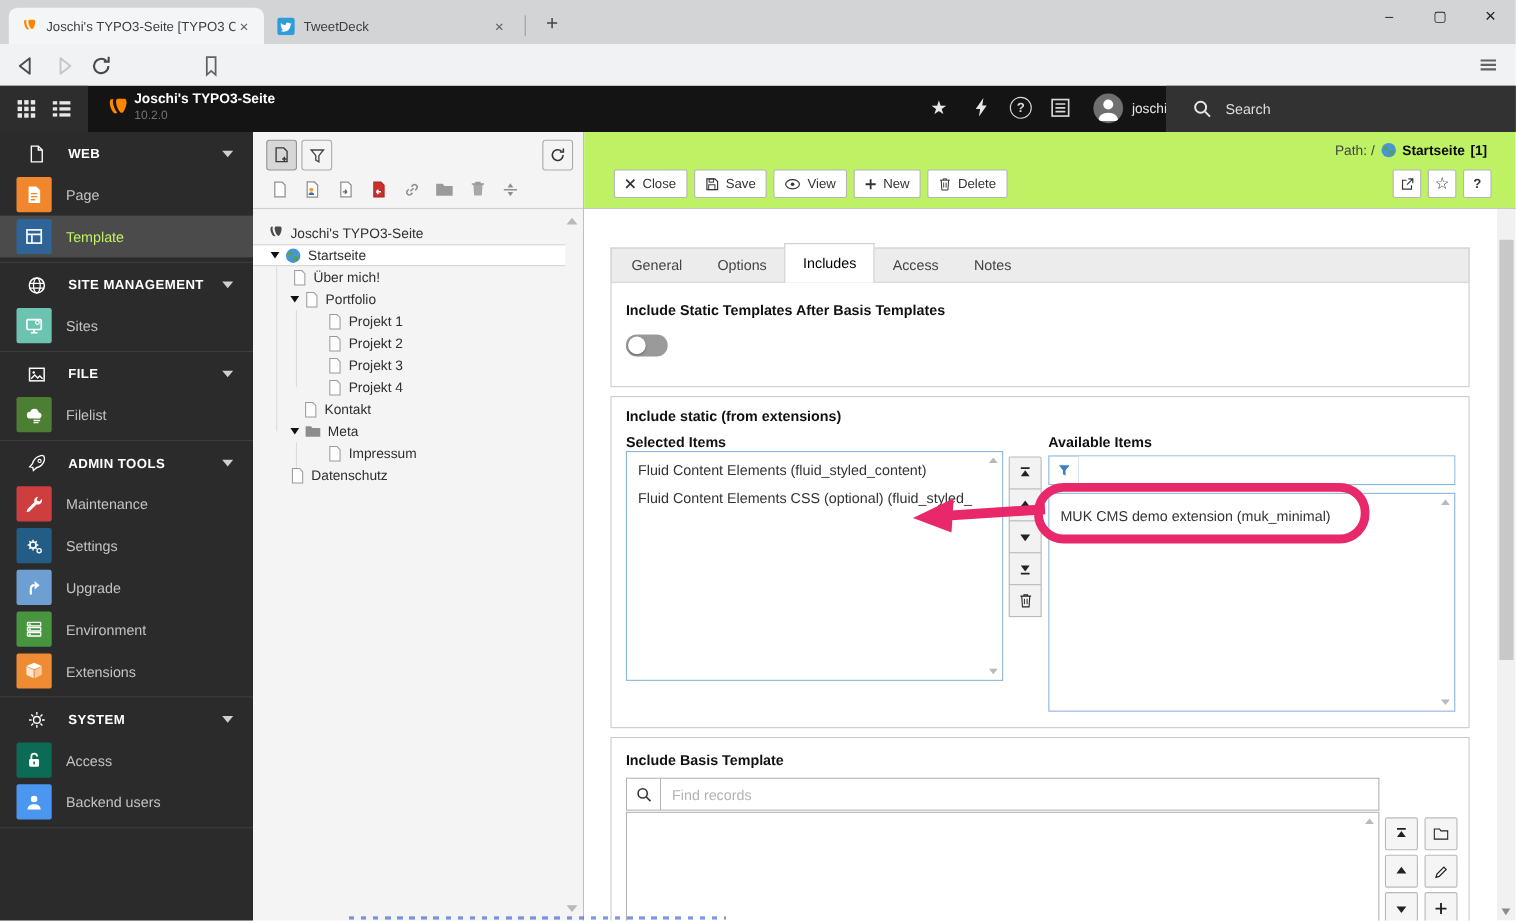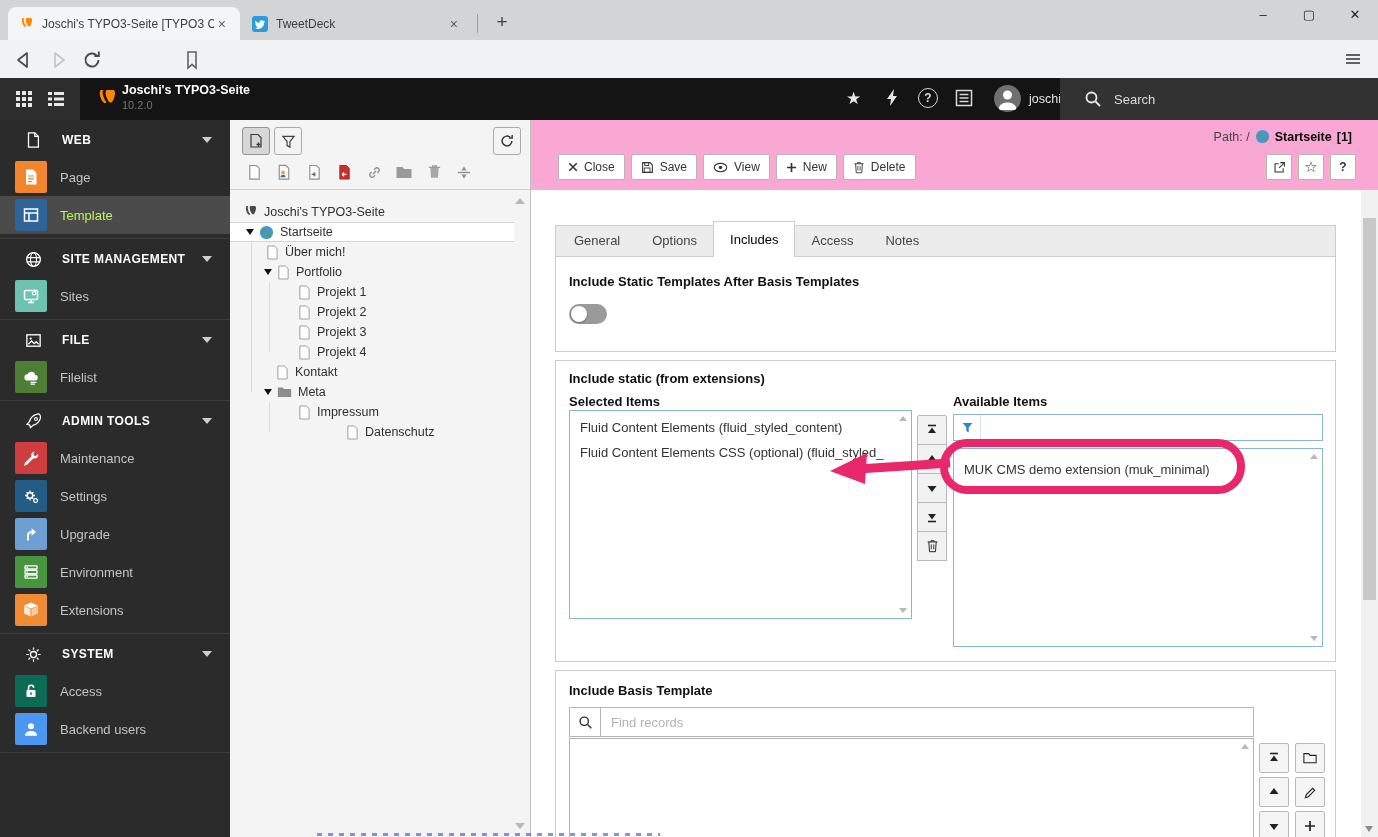--- a/index.html
+++ b/index.html
@@ -66,21 +66,21 @@
   .trow { height:20px; display:flex; align-items:center; font-size:12.5px; color:#2f2f2f; position:relative; white-space:nowrap; }
   .trow.selected { background:#fff; border-top:1px solid #d4d4d4; border-bottom:1px solid #d4d4d4; }
   .tlabel { margin-left:6px; }
   .ttoggle { width:0; height:0; border-left:4.5px solid transparent; border-right:4.5px solid transparent; border-top:6px solid #111; margin-right:5px; flex:0 0 auto; }
   .tguide { position:absolute; width:1px; background:#dcdcdc; }
   .pt-scroll-up { position:absolute; right:5px; top:78px; width:0; height:0; border-left:5px solid transparent; border-right:5px solid transparent; border-bottom:6px solid #b9b9b9; }
   .pt-scroll-dn { position:absolute; right:5px; bottom:8px; width:0; height:0; border-left:5px solid transparent; border-right:5px solid transparent; border-top:6px solid #b9b9b9; }
 
   
   .content { position:absolute; left:531px; top:120px; width:847px; height:717px; background:#fff; overflow:hidden; }
-  .docheader { position:absolute; left:0; top:0; width:100%; height:70px; background:#f9a8d4; border-bottom:1px solid #c6c6c6; }
+  .docheader { position:absolute; left:0; top:0; width:100%; height:70px; background:#bef264; border-bottom:1px solid #c6c6c6; }
   .path { position:absolute; top:9px; right:26px; display:flex; align-items:center; gap:5px; font-size:12.5px; color:#444; }
   .path b { color:#0a0a0a; }
   .dh-left { position:absolute; left:27px; top:34px; display:flex; gap:6px; }
   .btn { background:#fff; border:1px solid #b5b5b5; border-radius:2px; height:26px; padding:0 9px; font-size:12px; color:#333; display:inline-flex; align-items:center; gap:6px; }
   .btn.sq { width:26px; padding:0; justify-content:center; }
   .dh-right { position:absolute; right:22px; top:34px; display:flex; gap:6px; }
   .vscroll { position:absolute; right:0; top:70px; width:17px; height:647px; background:#f1f1f1; }
   .vthumb { position:absolute; left:2px; top:28px; width:13px; height:382px; background:#c8c8c8; }
   .vdn { position:absolute; left:4px; bottom:5px; width:0; height:0; border-left:4.5px solid transparent; border-right:4.5px solid transparent; border-top:6px solid #8a8a8a; }
 
@@ -602,21 +602,21 @@
           <path d="M1 1.5h6l1.5 2H17V13H1z" fill="#8d8d8d"></path>
         </svg>
       <span class="tlabel">Meta</span>
     </div>
     <div class="trow" style="padding-left:68px;">
       <svg width="13" height="15" viewBox="0 0 14 16">
           <path d="M2 1h7l3 3v11H2z" fill="#fdfdfd" stroke="#9a9a9a"></path>
         </svg>
       <span class="tlabel">Impressum</span>
     </div>
-    <div class="trow" style="padding-left:68px;margin-left:48px;">
+    <div class="trow" style="padding-left:34px;">
       <svg width="13" height="15" viewBox="0 0 14 16">
           <path d="M2 1h7l3 3v11H2z" fill="#fdfdfd" stroke="#9a9a9a"></path>
         </svg>
       <span class="tlabel">Datenschutz</span>
     </div>
   </div>
   <div class="pt-scroll-up"></div>
   <div class="pt-scroll-dn"></div>
 </div>
 

